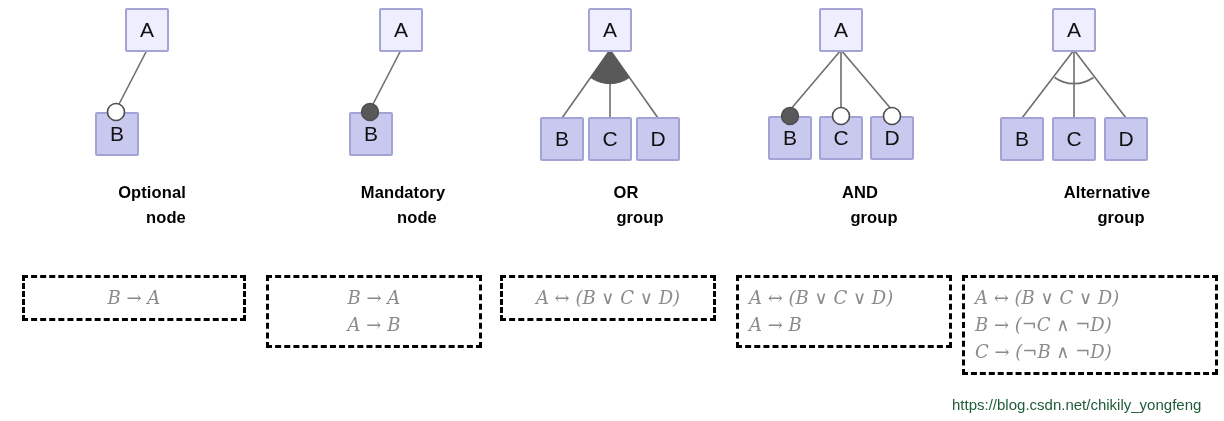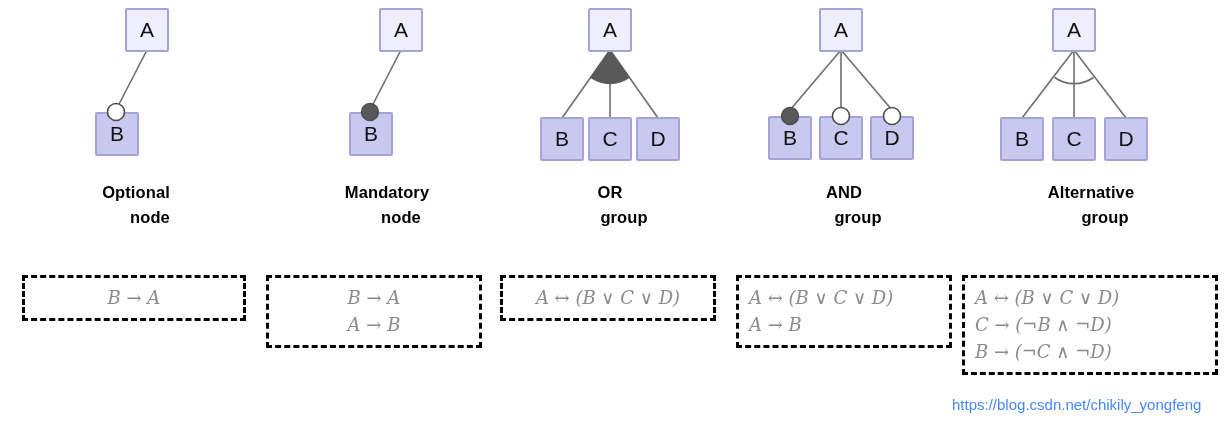--- a/index.html
+++ b/index.html
@@ -50,20 +50,21 @@
     position: absolute;
     top: 180px;
     width: 100%;
     text-align: center;
     font-family: "Liberation Sans", sans-serif;
     font-weight: bold;
     font-size: 16.5px;
     line-height: 25px;
     color: #000000;
     letter-spacing: .1px;
+    padding-left: 16px;
   }
   .caption .l2 { display: block; margin-left: 28px; }
 
   
   .formula-box {
     position: absolute;
     border: 3px dashed #000000;
     background: transparent;
     box-sizing: border-box;
     padding: 6px 10px 7px 10px;
@@ -85,21 +86,21 @@
   .fb-3 { left: 736px; top: 275px; width: 216px; }
   .fb-4 { left: 962px; top: 275px; width: 256px; }
 
   
   .watermark {
     position: absolute;
     left: 952px;
     top: 396px;
     font-family: "Liberation Sans", sans-serif;
     font-size: 15px;
-    color: #3b82f6;
+    color: #14532d;
     opacity: .95;
     white-space: nowrap;
     pointer-events: none;
   }
 </style>
 </head>
 <body>
 
 <div class="canvas">
 
@@ -235,19 +236,19 @@
     <div class="formula-line">A ↔ (B ∨ C ∨ D)</div>
   </div>
 
   <div class="formula-box fb-3 fb-left">
     <div class="formula-line">A ↔ (B ∨ C ∨ D)</div>
     <div class="formula-line">A → B</div>
   </div>
 
   <div class="formula-box fb-4 fb-left">
     <div class="formula-line">A ↔ (B ∨ C ∨ D)</div>
+    <div class="formula-line">B → (¬C ∧ ¬D)</div>
     <div class="formula-line">C → (¬B ∧ ¬D)</div>
-    <div class="formula-line">B → (¬C ∧ ¬D)</div>
   </div>
 
   <div class="watermark">https://blog.csdn.net/chikily_yongfeng</div>
 
 </div>
 
 </body></html>

